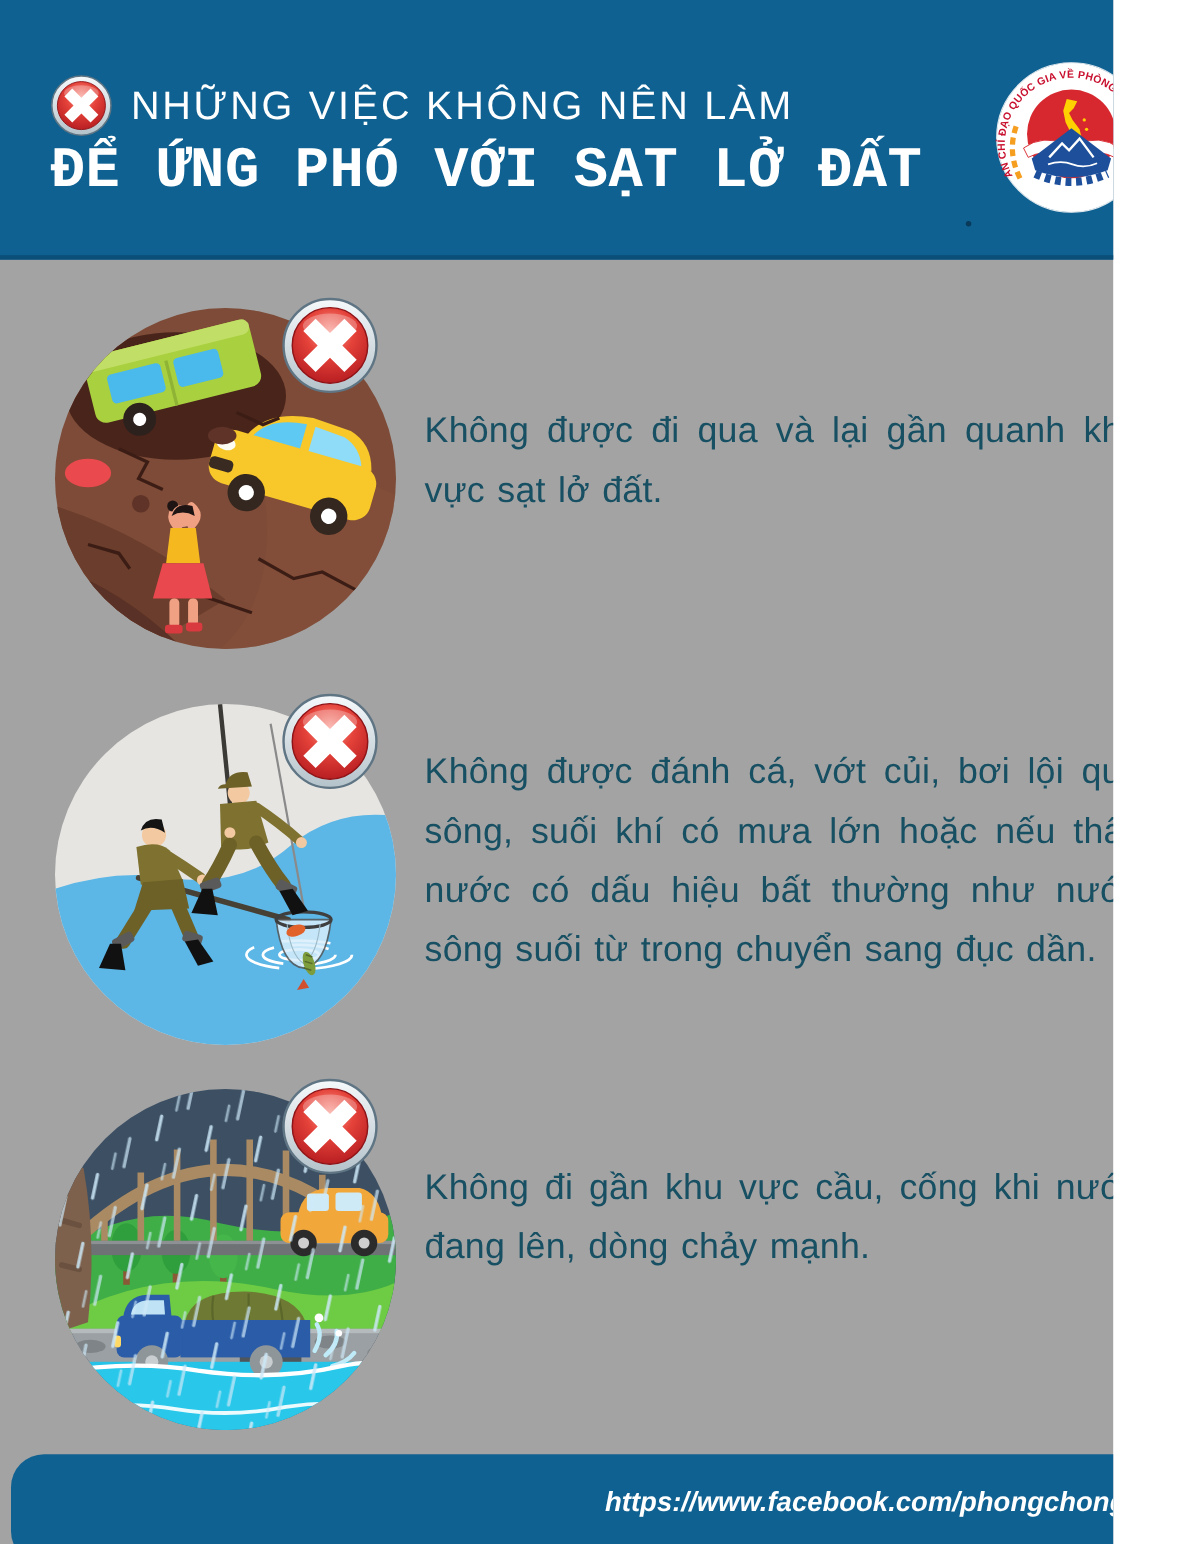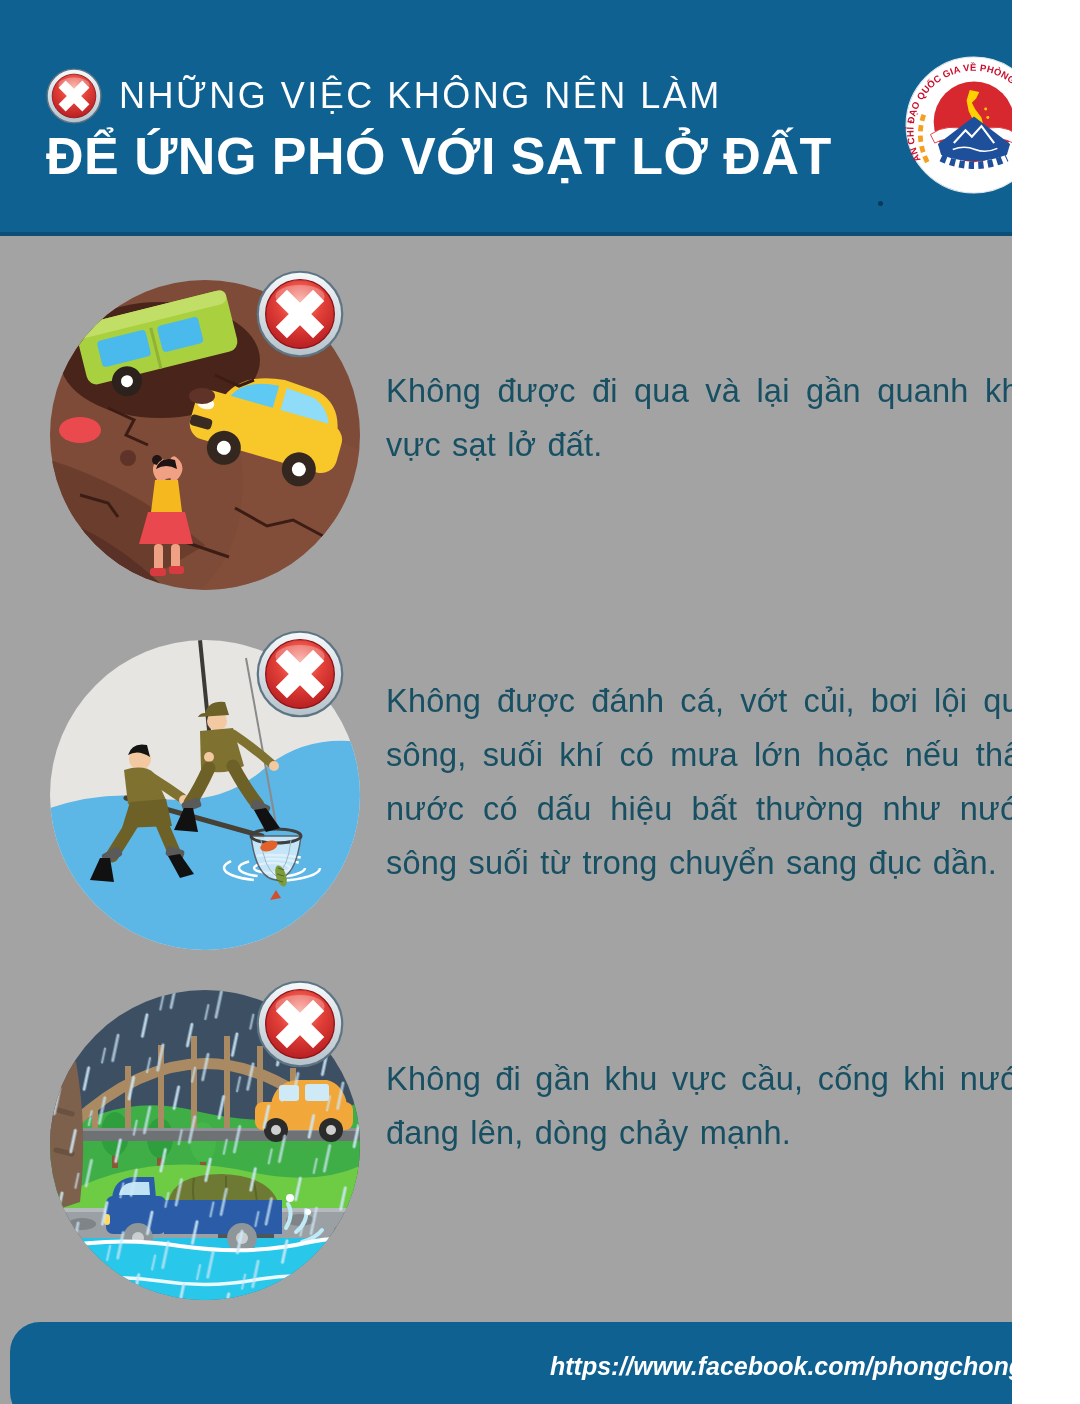--- a/index.html
+++ b/index.html
@@ -14,21 +14,21 @@
   }
   .title-row{position:absolute; left:46px; top:68px; display:flex; align-items:center; gap:17px;}
   .x-badge{display:inline-block; line-height:0;}
   .x-badge svg{display:block;}
   .header-sub{
     margin:0; color:#ffffff; font-size:36px; font-weight:400;
     letter-spacing:2.5px; white-space:nowrap;
   }
   .header-main{
     margin:0; position:absolute; left:46px; top:126px; color:#ffffff;
-    font-size:52px; font-weight:800; letter-spacing:0.5px; white-space:nowrap;
+    font-size:52px; font-weight:800; letter-spacing:0.5px; white-space:nowrap;font-family:Liberation Mono, monospace;
   }
   .logo{position:absolute; left:905px; top:56px; width:138px; height:138px;}
   .stray-dot{position:absolute; left:878px; top:201px; width:5px; height:5px;
     background:#0a3a5a; border-radius:50%;}
   
   .row{position:absolute; left:50px; display:flex; align-items:center;}
   .row-1{top:280px;} .row-2{top:640px;} .row-3{top:990px;}
   .illus-wrap{position:relative; width:310px; height:310px; flex:0 0 auto;}
   .illus-circle{width:310px; height:310px; border-radius:50%; overflow:hidden;}
   .illus-circle svg{display:block;}

